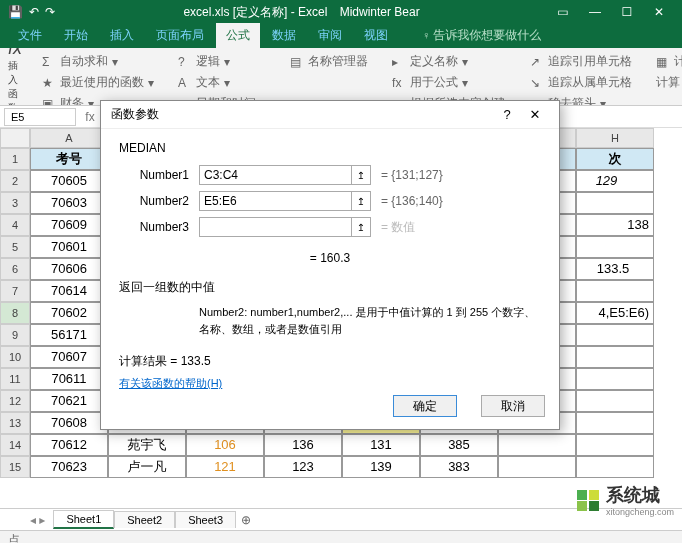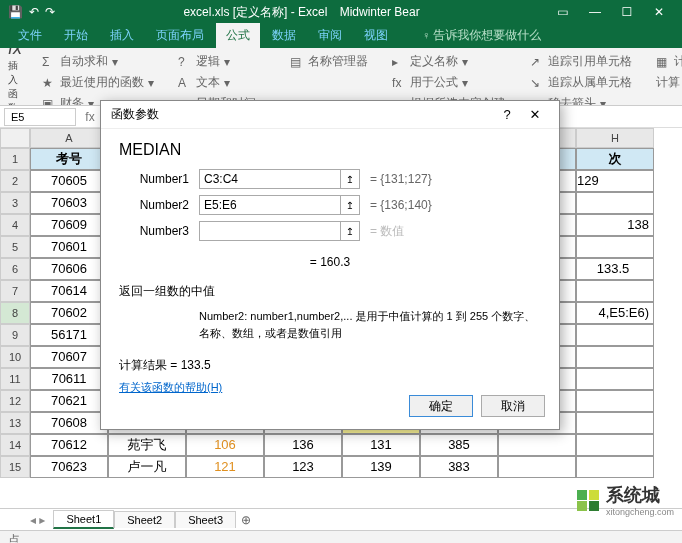--- a/index.html
+++ b/index.html
@@ -40,32 +40,32 @@
 .statusbar{height:20px;background:#f3f3f3;border-top:1px solid #ccc;display:flex;align-items:center;padding:0 8px;font-size:11px;color:#666}
 .sheet-tabs{height:22px;display:flex;align-items:center;border-top:1px solid #ccc;padding-left:30px;gap:0}
 .sheet-tab{padding:2px 12px;border:1px solid #ccc;border-bottom:none;font-size:11px;cursor:pointer;background:#f8f8f8}
 .sheet-tab.active{background:#fff;border-bottom:2px solid #217346}
 .sheet-add{width:20px;text-align:center;cursor:pointer;color:#666}
 .dialog{position:absolute;left:100px;top:100px;width:460px;height:330px;background:#fff;border:1px solid #888;box-shadow:3px 3px 12px rgba(0,0,0,0.3);z-index:100}
 .dialog-title{height:28px;display:flex;align-items:center;padding:0 10px;font-size:12px;border-bottom:1px solid #eee}
 .dialog-title .spacer{flex:1}
 .dialog-title .dbtn{width:28px;height:24px;text-align:center;line-height:24px;cursor:pointer;font-size:13px}
 .dialog-body{padding:12px 18px}
-.func-name{font-size:16px;margin-bottom:10px}
+.func-name{font-size:12px;margin-bottom:10px}
 .arg-row{display:flex;align-items:center;margin-bottom:6px}
 .arg-label{width:80px;text-align:right;padding-right:10px;font-size:12px}
-.arg-input{width:142px;border:1px solid #aaa;padding:2px 4px;font-size:12px}
+.arg-input{width:153px;border:1px solid #aaa;padding:2px 4px;font-size:12px}
 .arg-picker{width:20px;height:20px;border:1px solid #aaa;margin-left:-1px;display:flex;align-items:center;justify-content:center;cursor:pointer;font-size:10px}
 .arg-result{margin-left:10px;font-size:12px;color:#666}
 .eq-row{text-align:center;margin:14px 0;font-size:12px}
 .desc{font-size:12px;margin:8px 0}
 .desc2{font-size:11px;padding-left:80px;line-height:1.5}
 .result-row{font-size:12px;margin-top:16px}
 .help-link{color:#0066cc;text-decoration:underline;font-size:11px;cursor:pointer}
-.dialog-buttons{position:absolute;bottom:12px;right:14px;display:flex;gap:8px}
+.dialog-buttons{position:absolute;bottom:12px;right:14px;display:flex;gap:24px}
 .dlg-btn{width:64px;height:22px;border:1px solid #aaa;background:#f0f0f0;font-size:12px;cursor:pointer}
 .dlg-btn.primary{border:1px solid #3a8bd8}
 .cursor-marker{position:absolute;width:18px;height:18px;background:radial-gradient(circle,#ffe94a 40%,transparent 70%);border-radius:50%;pointer-events:none}
 .watermark{position:absolute;right:8px;bottom:26px;display:flex;align-items:center;gap:6px;font-size:16px;color:#333;z-index:200}
 .wm-icon{display:flex}
 .wm-sq{width:10px;height:10px;margin:1px}
 </style>
 </head>
 <body>
 
@@ -195,21 +195,21 @@
           <div class="cell header">次</div>
         </div>
         <div class="row">
           <div class="cell">70605</div>
           <div class="cell"></div>
           <div class="cell"></div>
           <div class="cell"></div>
           <div class="cell"></div>
           <div class="cell"></div>
           <div class="cell"></div>
-          <div class="cell" style="text-align: left; padding-right: 17px;">129</div>
+          <div class="cell" style="text-align: center; padding-right: 17px; font-style: italic;">129</div>
         </div>
         <div class="row">
           <div class="cell">70603</div>
           <div class="cell"></div>
           <div class="cell"></div>
           <div class="cell"></div>
           <div class="cell"></div>
           <div class="cell"></div>
           <div class="cell"></div>
           <div class="cell"></div>

